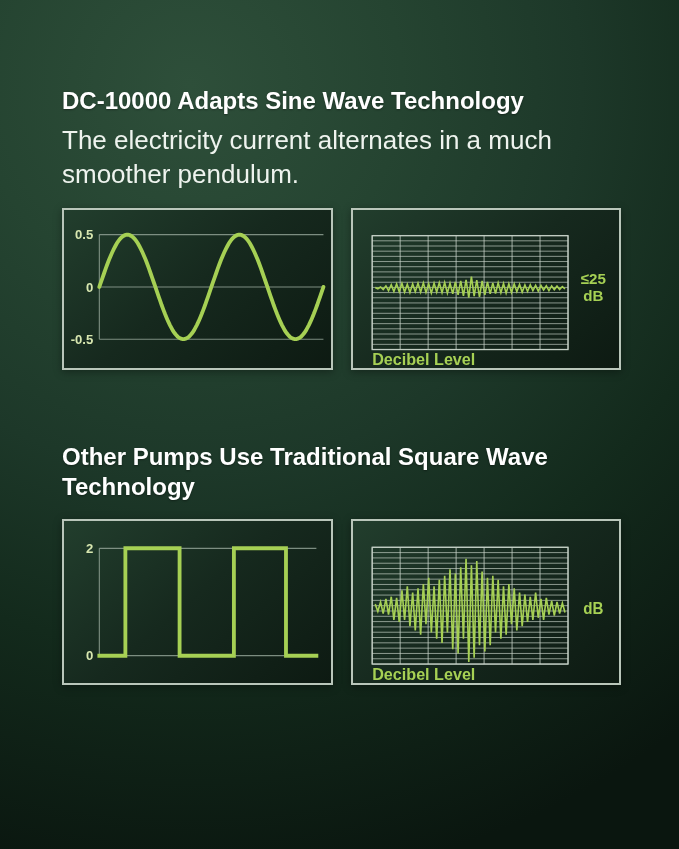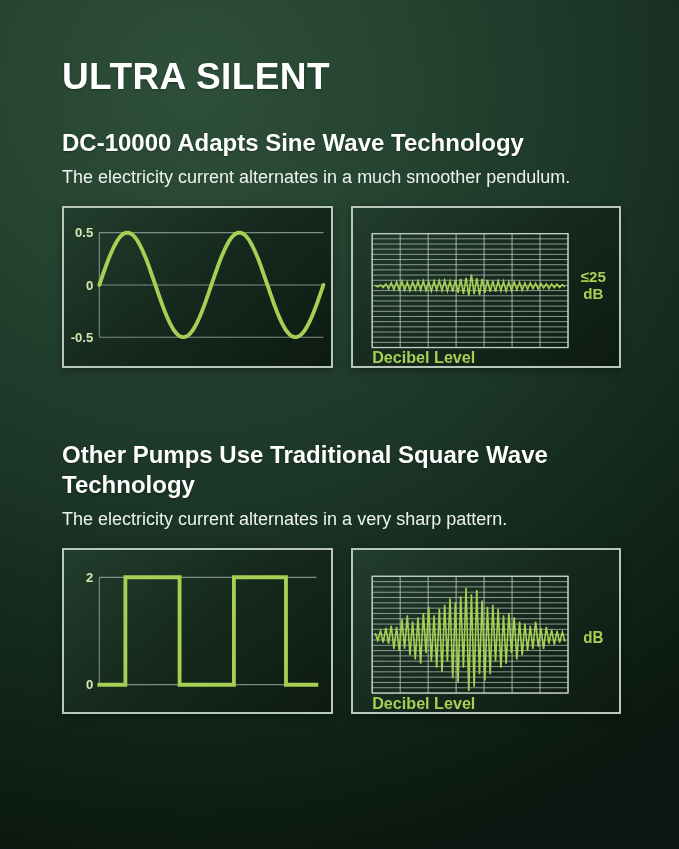--- a/index.html
+++ b/index.html
@@ -23,21 +23,21 @@
     margin:12px 0 0;font-size:27px;font-weight:400;color:#f3f6f3;
     letter-spacing:.2px;text-shadow:0 1px 2px rgba(0,0,0,.3);
   }
   section{margin-top:30px;}
   section.second{margin-top:72px;}
   h2.section-heading{
     margin:0;font-size:24px;font-weight:700;line-height:1.24;
     max-width:560px;text-shadow:0 1px 2px rgba(0,0,0,.35);
   }
   p.section-body{
-    margin:8px 0 0;font-size:18px;line-height:1.3;color:#eef3ee;
+    margin:8px 0 0;font-size:26px;line-height:1.3;color:#eef3ee;
     max-width:580px;
   }
   .panel-row{display:flex;gap:18px;margin-top:17px;}
   .panel{
     box-sizing:content-box;
     width:268px;
     border:2px solid #b9c6ba;
     background:linear-gradient(140deg,#223e2d 0%,#16291e 48%,#0d1a12 100%);
     box-shadow:0 2px 8px rgba(0,0,0,.35);
   }
@@ -45,21 +45,20 @@
   .row2 .panel{height:162px;}
   .panel svg{display:block;width:100%;height:100%;}
   svg text{font-family:"Liberation Sans","DejaVu Sans",sans-serif;}
 </style>
 </head>
 <body>
 
 <div class="poster">
 
   <header>
-    <h1 class="title">ULTRA SILENT</h1>
   </header>
 
   <section class="first">
     <h2 class="section-heading">DC-10000 Adapts Sine Wave Technology</h2>
     <p class="section-body">The electricity current alternates in a much smoother pendulum.</p>
     <div class="panel-row row1">
       <div class="panel">
         <svg viewBox="0 0 264 154" preserveAspectRatio="none">
             <line x1="35" y1="24" x2="257" y2="24" stroke="#8fa093" stroke-width="1.1" opacity="0.85"></line>
             <line x1="35" y1="75" x2="257" y2="75" stroke="#8fa093" stroke-width="1.1" opacity="0.85"></line>
@@ -109,21 +108,20 @@
             <text x="238" y="72" text-anchor="middle" fill="#a6d054" font-size="15" font-weight="700">≤25</text>
             <text x="238" y="89" text-anchor="middle" fill="#a6d054" font-size="15" font-weight="700">dB</text>
             <text x="19" y="151" fill="#a6d054" font-size="16" font-weight="700">Decibel Level</text>
           </svg>
       </div>
     </div>
   </section>
 
   <section class="second">
     <h2 class="section-heading">Other Pumps Use Traditional Square Wave Technology</h2>
-    <p class="section-body">The electricity current alternates in a very sharp pattern.</p>
     <div class="panel-row row2">
       <div class="panel">
         <svg viewBox="0 0 264 154" preserveAspectRatio="none">
             <line x1="35" y1="26" x2="250" y2="26" stroke="#8fa093" stroke-width="1.1" opacity="0.85"></line>
             <line x1="35" y1="128" x2="250" y2="128" stroke="#8fa093" stroke-width="1.1" opacity="0.85"></line>
             <line x1="35" y1="26" x2="35" y2="128" stroke="#8fa093" stroke-width="1.1" opacity="0.85"></line>
             <text x="29" y="30.5" text-anchor="end" fill="#d8e7b0" font-size="13" font-weight="700">2</text>
             <text x="29" y="132.5" text-anchor="end" fill="#d8e7b0" font-size="13" font-weight="700">0</text>
             <polyline points="35.0,128.0 60.8,128.0 60.8,26.0 114.5,26.0 114.5,128.0 168.3,128.0 168.3,26.0 219.9,26.0 219.9,128.0 250.0,128.0" fill="none" stroke="#a6d054" stroke-width="3.8" stroke-linejoin="miter" stroke-linecap="square"></polyline>
           </svg>

